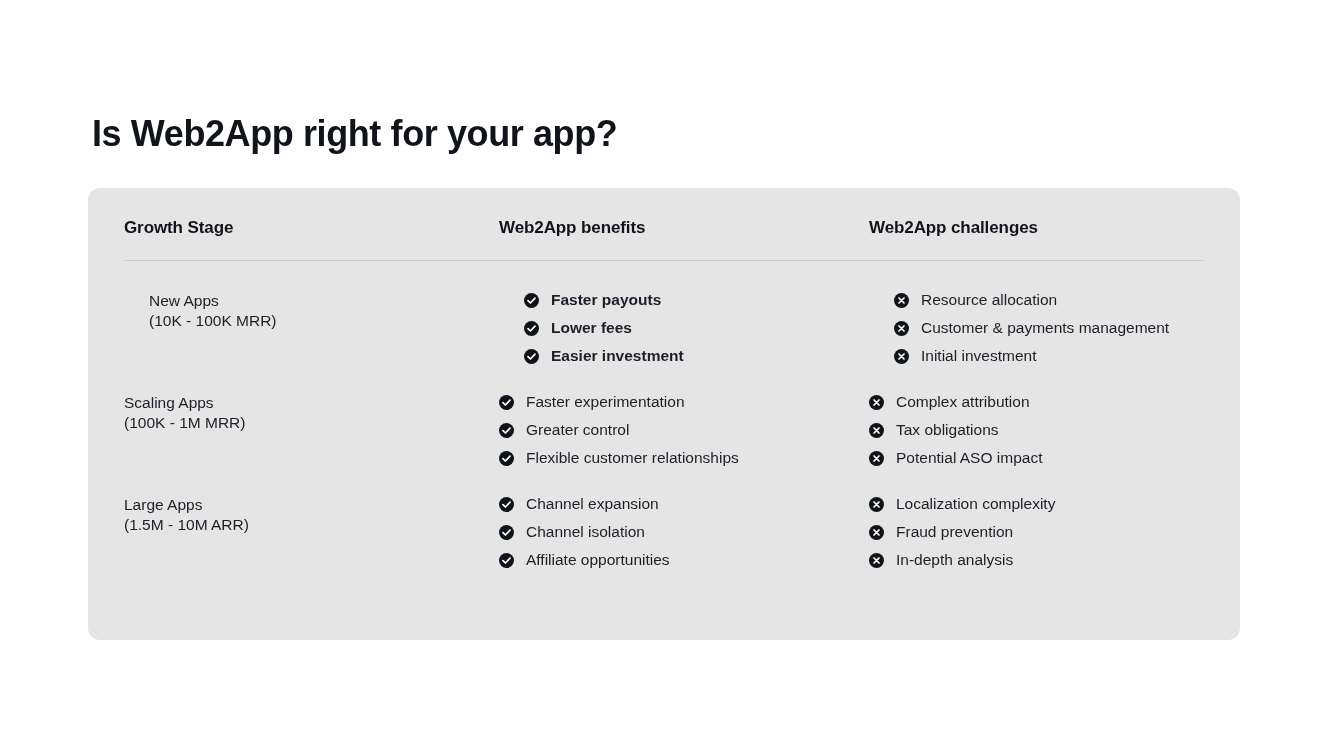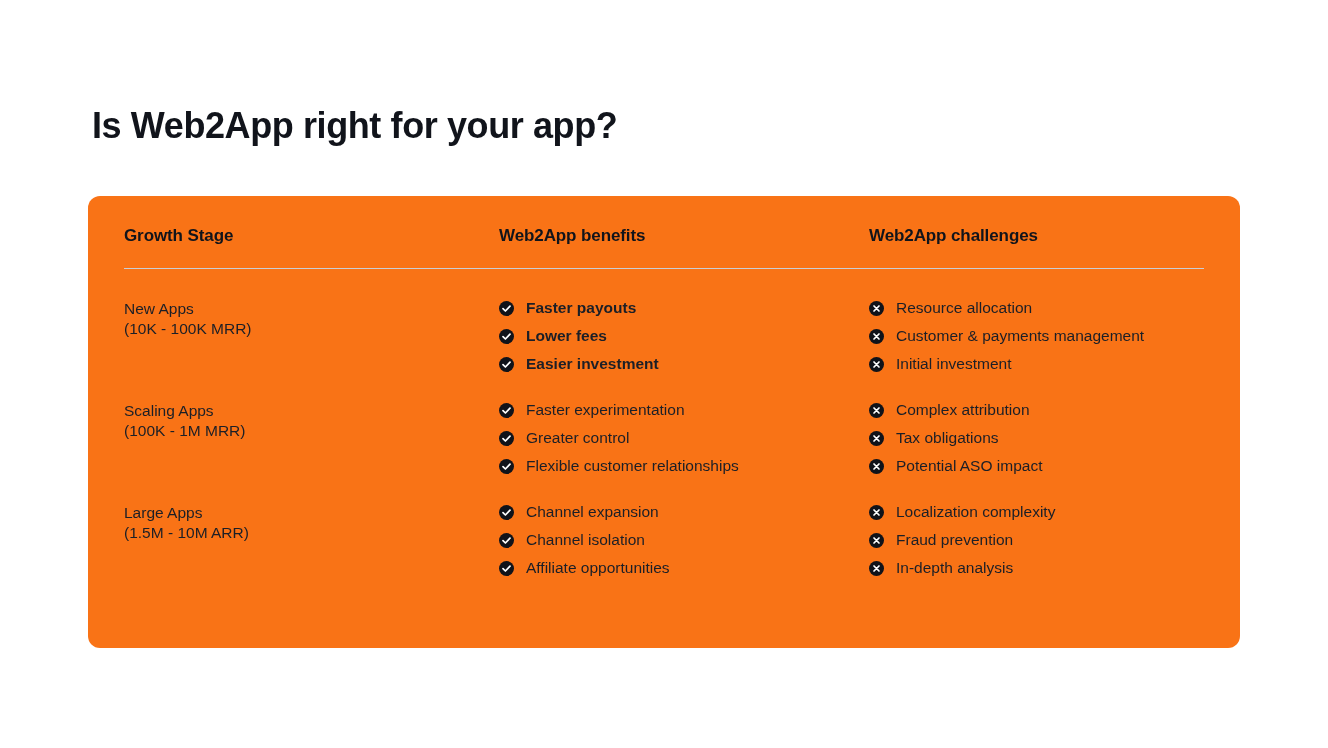--- a/index.html
+++ b/index.html
@@ -15,34 +15,34 @@
     overflow: hidden;
   }
   .page {
     position: relative;
     width: 1328px;
     height: 748px;
   }
   .page-title {
     position: absolute;
     left: 92px;
-    top: 80px;
+    top: 88px;
     font-size: 36px;
     font-weight: 700;
     letter-spacing: -0.4px;
     color: #11141b;
     line-height: 1.2;
   }
   .table-card {
     position: absolute;
     left: 88px;
-    top: 196px;
+    top: 188px;
     width: 1152px;
     height: 452px;
-    background: #f97316;
+    background: #e5e5e5;
     border-radius: 12px;
     box-sizing: border-box;
     padding: 0;
   }
   .table {
     position: absolute;
     left: 36px;
     top: 30px;
     width: 1080px;
   }
@@ -60,21 +60,21 @@
     font-size: 17px;
     font-weight: 700;
     color: #11141b;
     letter-spacing: -0.1px;
   }
   .body-row {
     display: flex;
     align-items: flex-start;
     padding-top: 28px;
   }
-  .row-gap-1 { padding-top: 30px; }
+  .row-gap-1 { padding-top: 30px; margin-left: 25px; }
   .stage-name {
     font-size: 15.5px;
     color: #1b1f27;
     line-height: 20px;
   }
   .stage-sub {
     font-size: 15.5px;
     color: #1b1f27;
     line-height: 20px;
   }

